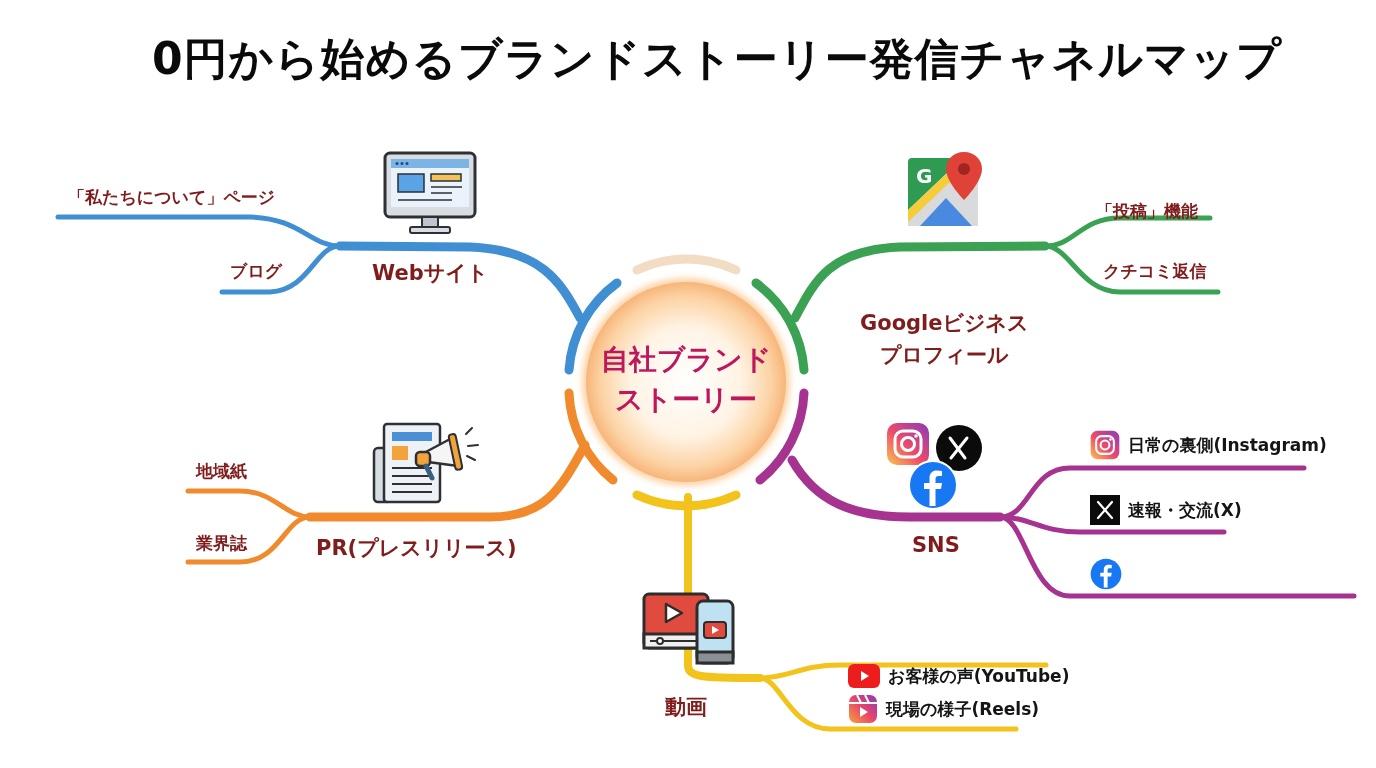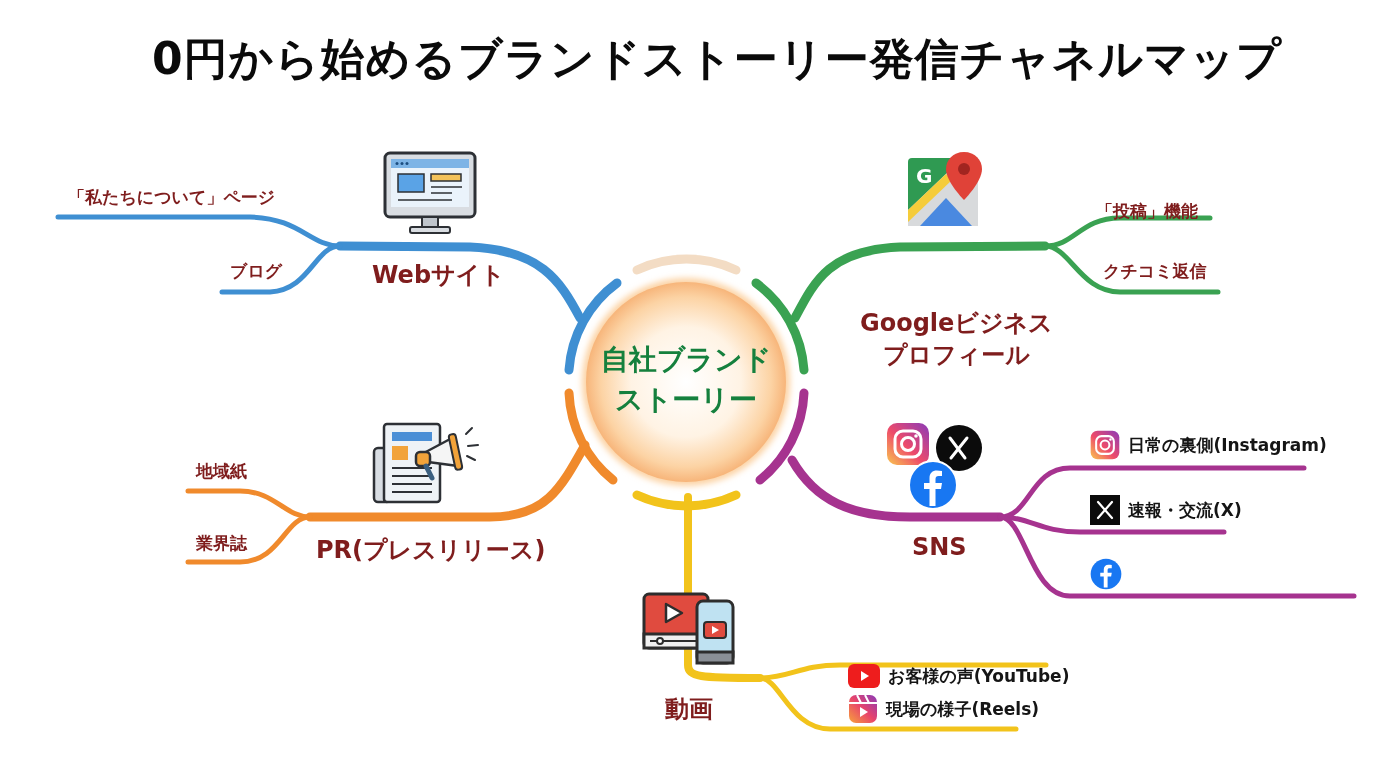--- a/index.html
+++ b/index.html
@@ -3,23 +3,23 @@
 <meta charset="utf-8">
 <style>
   html, body { margin:0; padding:0; background:#ffffff; }
   body { width:1376px; height:768px; position:relative; overflow:hidden;
          font-family:"DejaVu Sans", sans-serif; color:#111; }
   .title { position:absolute; left:0; top:30px; width:1376px; text-align:center;
            font-size:44px; font-weight:bold; letter-spacing:1px; color:#0a0a0a;padding-left:29px; }
   svg.lines { position:absolute; left:0; top:0; }
   .lbl { position:absolute; font-weight:bold; white-space:nowrap; color:#7f1d1d; }
   .leaf { font-size:17px; }
-  .branch { font-size:24px; }
+  .branch { font-size:21px; }
   .center-text { position:absolute; left:586px; top:340px; width:200px; text-align:center;
-                 font-size:28px; font-weight:bold; line-height:40px; color:#15803d; }
+                 font-size:28px; font-weight:bold; line-height:40px; color:#be185d; }
   .icon { position:absolute; }
   .leaf-row { position:absolute; display:flex; align-items:center; gap:8px; font-weight:bold;
               font-size:17px; white-space:nowrap; color:#151515;padding-left:33px; }
 </style>
 </head>
 <body>
 
 <div class="title">0円から始めるブランドストーリー発信チャネルマップ</div>
 
 <svg class="lines" width="1376" height="768">

